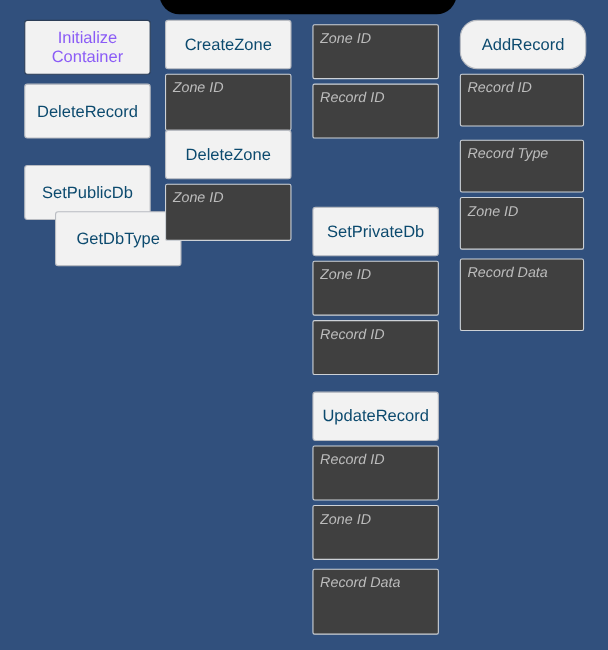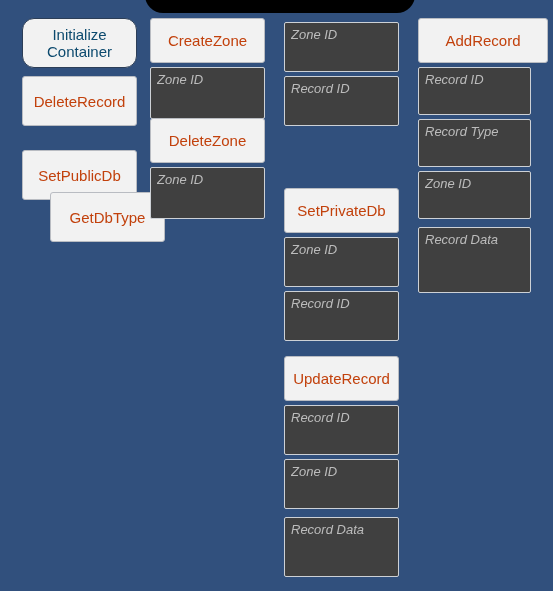--- a/index.html
+++ b/index.html
@@ -41,37 +41,36 @@
     position: absolute;
     width: 115px;
   }
 
   .action-btn {
     box-sizing: border-box;
     width: 115px;
     background: #f2f2f2;
     border: 1px solid #b9bcc2;
     border-radius: 3px;
-    color: #c2410c;
+    color: #0c4a6e;
     font-size: 15px;
     line-height: 17px;
     text-align: center;
     display: flex;
     align-items: center;
     justify-content: center;
     padding: 2px 3px;
     cursor: pointer;
     user-select: none;
   }
   .action-btn.dark-border {
     border: 1px solid #2c3e57;
   }
   .action-btn.green-text {
-    color: #0c4a6e;
-    border-radius: 12px;
+    color: #8b5cf6;
   }
   .action-btn.h50 { height: 50px; }
 
   .txt-field {
     box-sizing: border-box;
     width: 115px;
     background: #404040;
     border: 1px solid #cdd1d6;
     border-radius: 2px;
     padding: 4px 6px 2px 6px;
@@ -168,25 +167,25 @@
       <div class="txt-field" style="height:60px; margin-top:8px;">
         <span class="ph">Record Data</span>
       </div>
     </div>
 
   </div>
 
   <div class="column" style="left:418px; top:0; width:113px;">
 
     <div class="group" style="top:18px; width:113px;">
-      <div class="action-btn tall-btn" style="width:130px;">AddRecord</div>
+      <div class="action-btn tall-btn" style="width:115px;border-radius:16px;">AddRecord</div>
       <div class="txt-field" style="width:113px; height:48px; margin-top:4px;">
         <span class="ph">Record ID</span>
       </div>
-      <div class="txt-field" style="width:113px; height:48px; margin-top:4px;">
+      <div class="txt-field" style="width:113px; height:48px; margin-top:12px;">
         <span class="ph">Record Type</span>
       </div>
       <div class="txt-field" style="width:113px; height:48px; margin-top:4px;">
         <span class="ph">Zone ID</span>
       </div>
       <div class="txt-field" style="width:113px; height:66px; margin-top:8px;">
         <span class="ph">Record Data</span>
       </div>
     </div>
 

